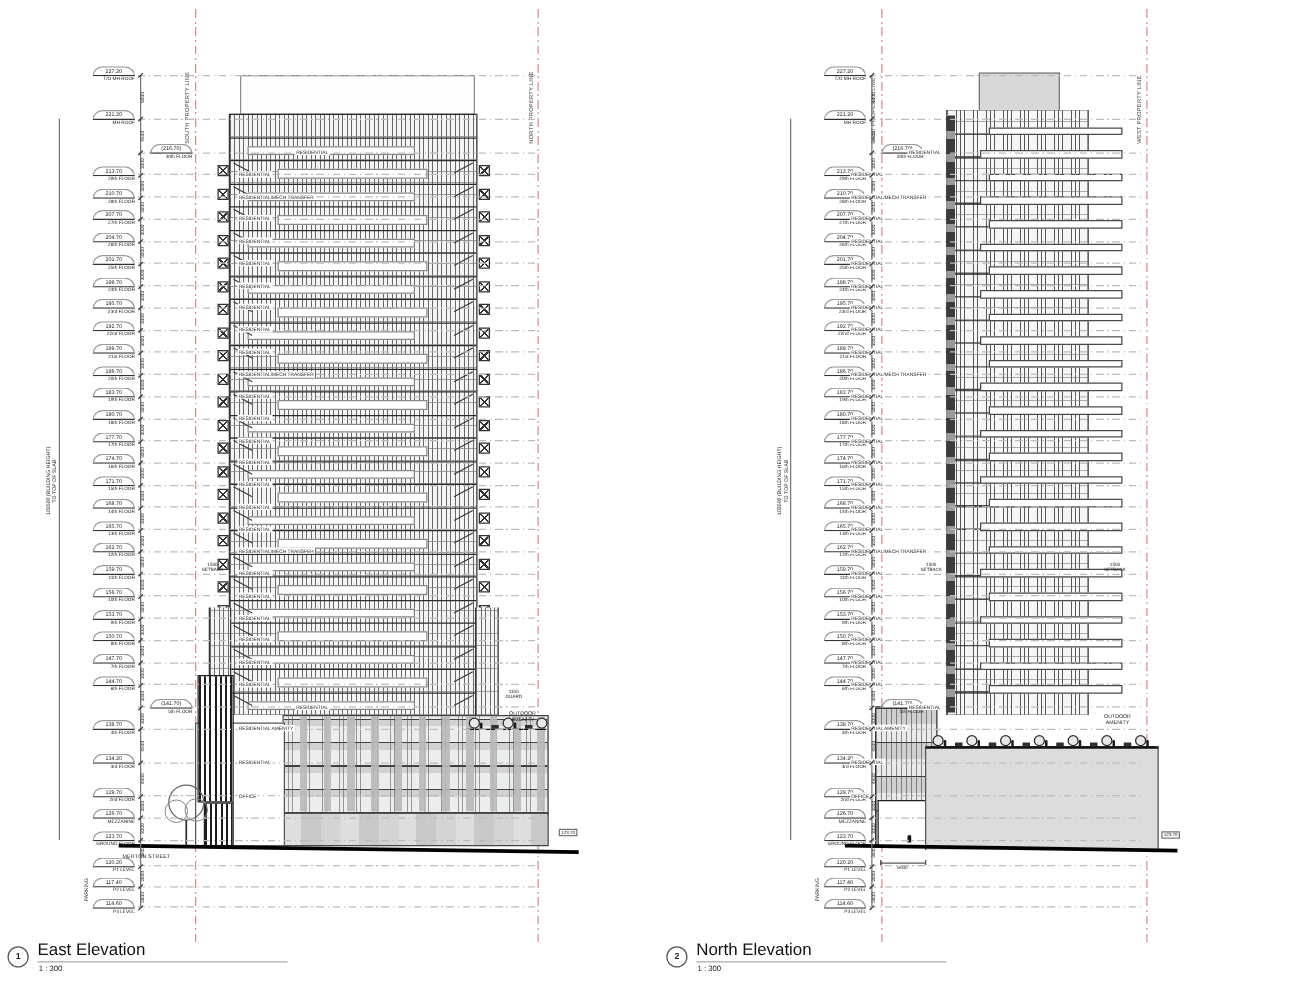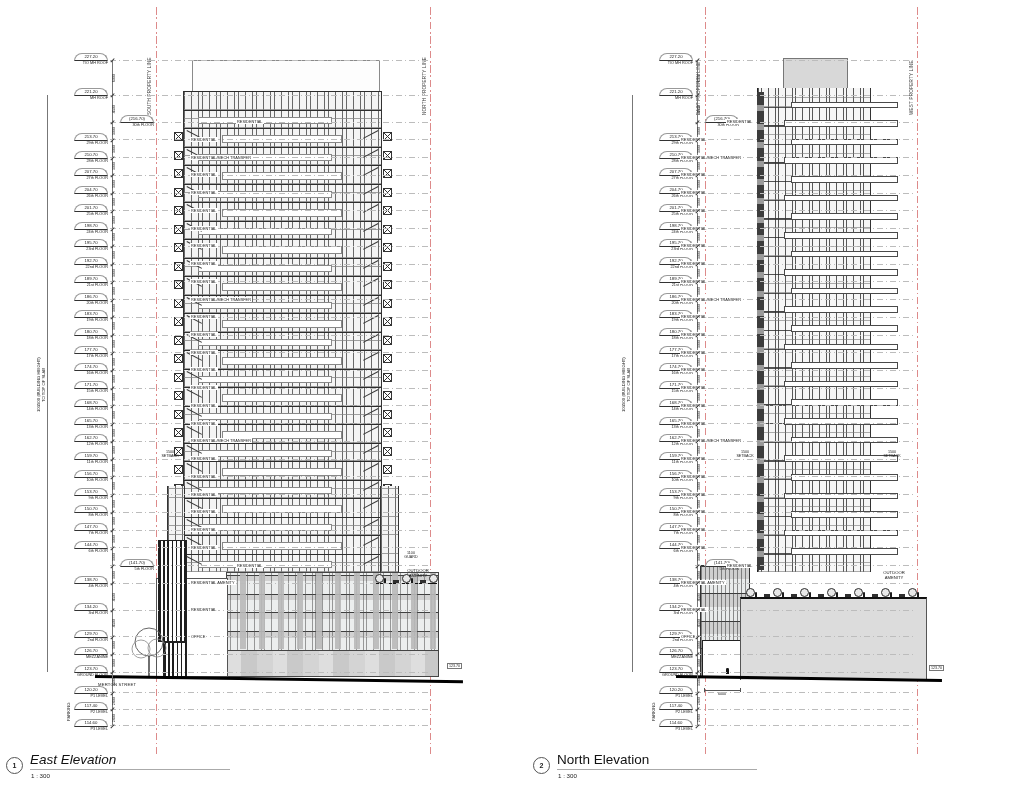--- a/index.html
+++ b/index.html
@@ -369,21 +369,21 @@
 
   <div class="ground" style="left:676px;top:675px;width:266px;transform:rotate(0.85deg);"></div>
   <div class="spot" style="left:929px;top:665px;">123.70</div>
 
   <div class="dimh" style="left:704px;top:690px;width:36px;"></div>
   <div class="dimend" style="left:704px;top:688px;"></div>
   <div class="dimend" style="left:740px;top:688px;"></div>
   <div class="tinydim" style="left:710px;top:692px;width:24px;">6000</div>
 
   <div class="tcirc" style="left:6px;top:757px;">1</div>
-  <div class="ttitle" style="left:30px;top:752px;font-style:italic;">East Elevation</div>
+  <div class="ttitle" style="left:30px;top:752px;">East Elevation</div>
   <div class="trule" style="left:30px;top:769px;width:200px;"></div>
   <div class="tscale" style="left:31px;top:772px;">1 : 300</div>
 
   <div class="tcirc" style="left:533px;top:757px;">2</div>
   <div class="ttitle" style="left:557px;top:752px;">North Elevation</div>
   <div class="trule" style="left:557px;top:769px;width:200px;"></div>
   <div class="tscale" style="left:558px;top:772px;">1 : 300</div>
 
   <div class="vline" style="left:47px;top:95px;height:577px;"></div>
   <div class="bigdim" id="bigdim1" style="left:36px;top:310px;height:150px;">103500 (BUILDING HEIGHT)

